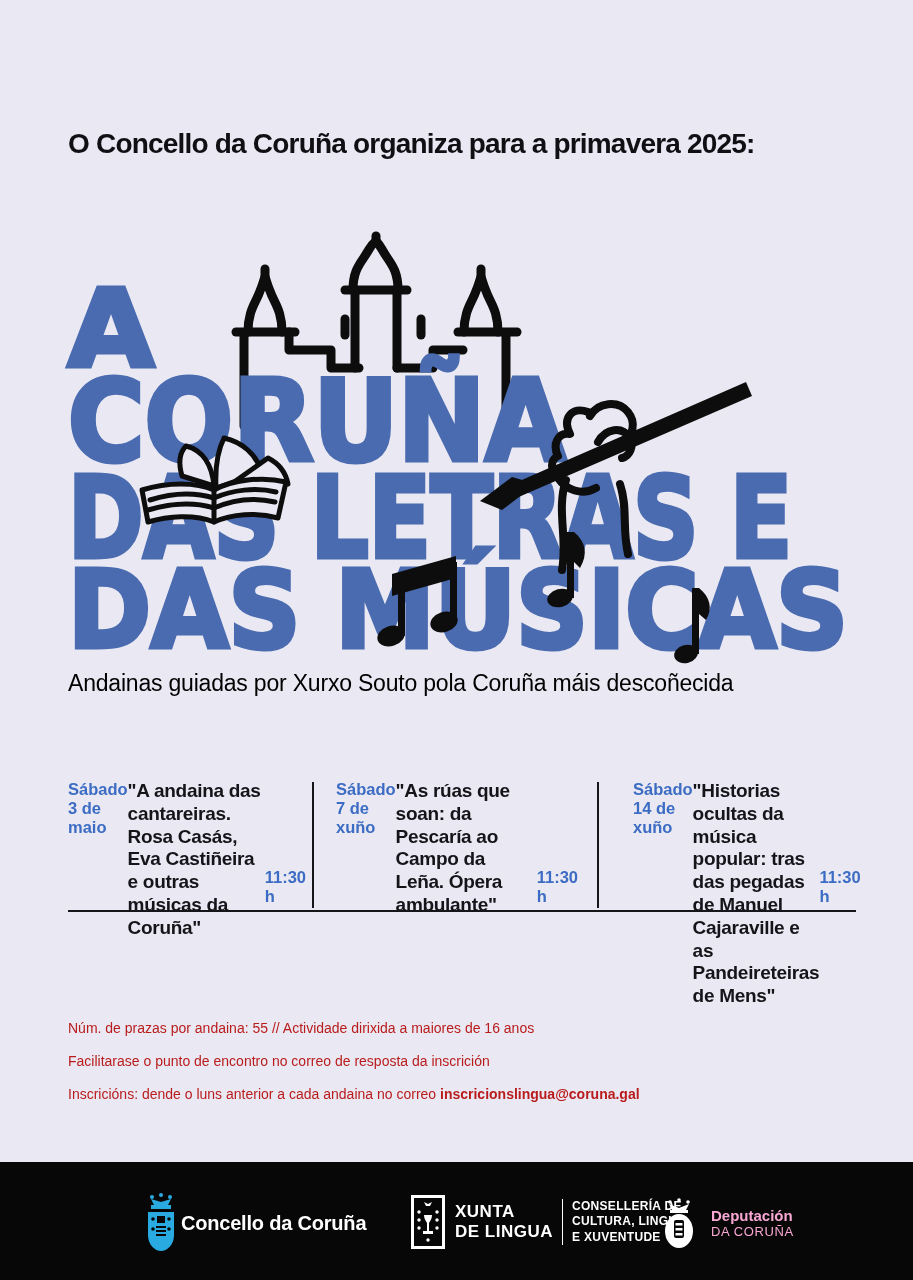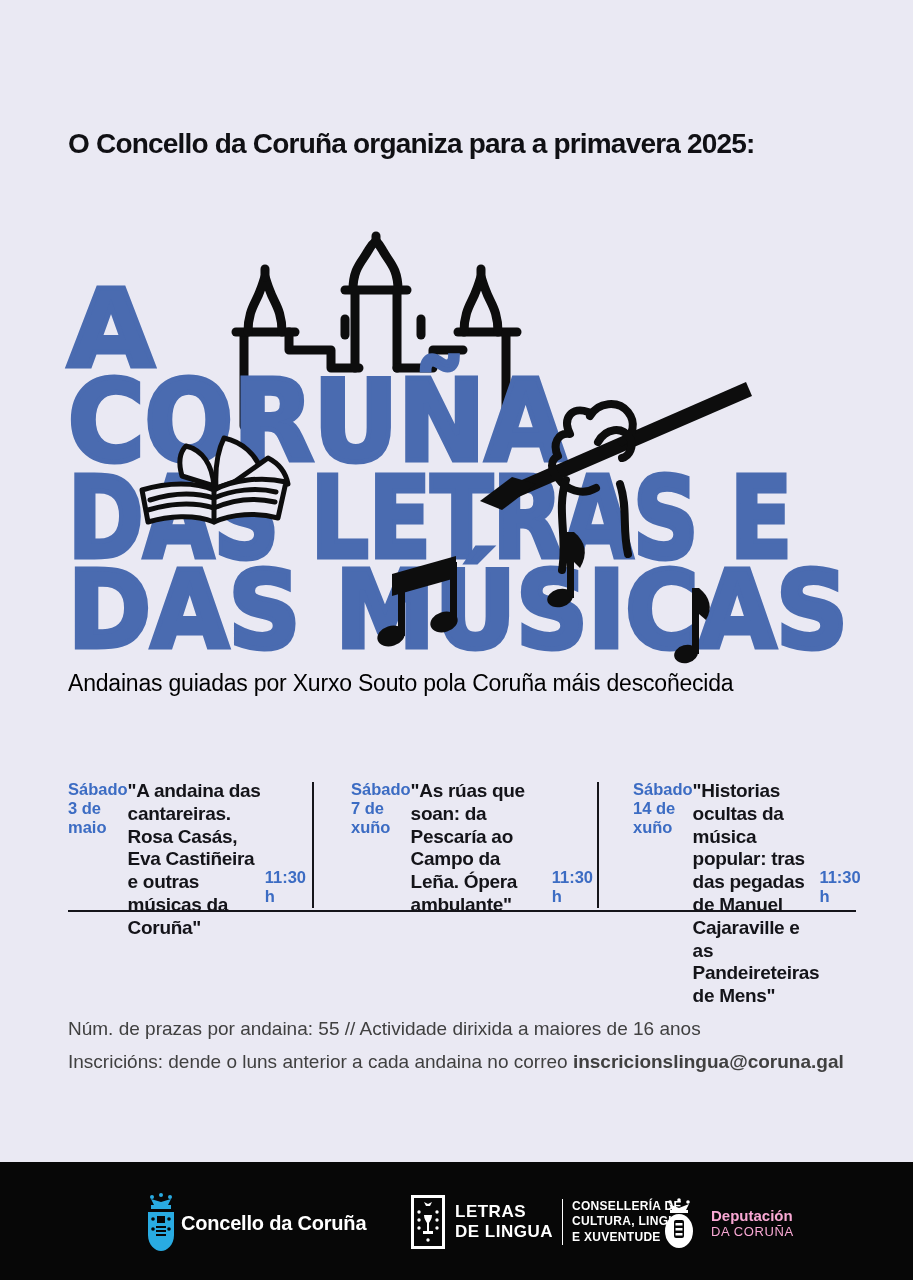--- a/index.html
+++ b/index.html
@@ -29,31 +29,31 @@
   .lineart{stroke:#0d0d0d;fill:none;stroke-linecap:round;stroke-linejoin:round;}
   
   .subtitle{
     position:absolute;left:68px;top:670px;
     font-size:23px;color:#000000;letter-spacing:-0.2px;
   }
   
   .schedule{position:absolute;left:68px;top:780px;width:788px;height:134px;}
   .event-col{position:absolute;top:0;height:126px;display:flex;flex-direction:row;}
   .event-col.c1{left:0;width:238px;}
-  .event-col.c2{left:283px;width:242px;justify-content:space-between;}
+  .event-col.c2{left:268px;width:242px;justify-content:space-between;}
   .event-col.c3{left:565px;width:226px;}
   .event-date{font-size:16.5px;font-weight:bold;color:#3c6cc3;margin-bottom:3px;}
   .event-title{font-size:19px;font-weight:bold;color:#141419;line-height:1.2;letter-spacing:-0.3px;}
   .event-time{font-size:16.5px;font-weight:bold;color:#3c6cc3;margin-top:auto;}
   .v-divider{position:absolute;top:2px;width:2px;height:126px;background:#15151a;}
   .v-divider.d1{left:244px;}
   .v-divider.d2{left:529px;}
   .h-rule{position:absolute;left:0;top:130px;width:788px;height:2px;background:#15151a;}
   
-  .info{position:absolute;left:68px;top:1012px;font-size:19px;color:#404040;line-height:33px;}
+  .info{position:absolute;left:68px;top:1012px;font-size:14px;color:#b91c1c;line-height:33px;}
   .info .email{font-weight:bold;}
   
   .footer{position:absolute;left:0;top:1162px;width:913px;height:118px;background:#070707;}
   .logo-group{position:absolute;display:flex;align-items:center;}
   .lg-concello{left:145px;top:31px;}
   .lg-xunta{left:411px;top:33px;}
   .lg-deputacion{left:662px;top:36px;}
   .concello-text{color:#fff;font-size:20px;font-weight:bold;margin-left:4px;letter-spacing:-0.2px;}
   .xunta-name{color:#fff;font-size:17px;font-weight:bold;line-height:1.15;margin-left:10px;letter-spacing:0.5px;}
   .xunta-divider{width:1px;height:46px;background:#fff;margin:0 9px;}
@@ -179,20 +179,21 @@
     <div class="event-col c3">
       <div class="event-date">Sábado 14 de xuño</div>
       <div class="event-title">"Historias ocultas da música popular: tras das pegadas de Manuel Cajaraville e as Pandeireteiras de Mens"</div>
       <div class="event-time">11:30 h</div>
     </div>
     <div class="h-rule"></div>
   </div>
 
   <div class="info">
     <div>Núm. de prazas por andaina: 55 // Actividade dirixida a maiores de 16 anos</div>
+    <div>Facilitarase o punto de encontro no correo de resposta da inscrición</div>
     <div><span>Inscricións: dende o luns anterior a cada andaina no correo </span><span class="email">inscricionslingua@coruna.gal</span></div>
   </div>
 
   <div class="footer">
 
     <div class="logo-group lg-concello">
       <svg width="32" height="60" viewBox="0 0 32 60">
         <g fill="#29abe2">
           <circle cx="7" cy="4" r="2"></circle>
             <circle cx="16" cy="2" r="2"></circle>
@@ -224,21 +225,21 @@
           <circle cx="8" cy="17" r="1.7"></circle>
             <circle cx="26" cy="17" r="1.7"></circle>
           <circle cx="8" cy="25" r="1.7"></circle>
             <circle cx="26" cy="25" r="1.7"></circle>
           <circle cx="8" cy="33" r="1.7"></circle>
             <circle cx="26" cy="33" r="1.7"></circle>
           <circle cx="17" cy="45" r="1.7"></circle>
         </g>
       </svg>
       <div class="xunta-name">
-        <div>LETRAS</div>
+        <div>XUNTA</div>
         <div>DE LINGUA</div>
       </div>
       <div class="xunta-divider"></div>
       <div class="xunta-dept">
         <div>CONSELLERÍA DE</div>
         <div>CULTURA, LINGUA</div>
         <div>E XUVENTUDE</div>
       </div>
     </div>
 

